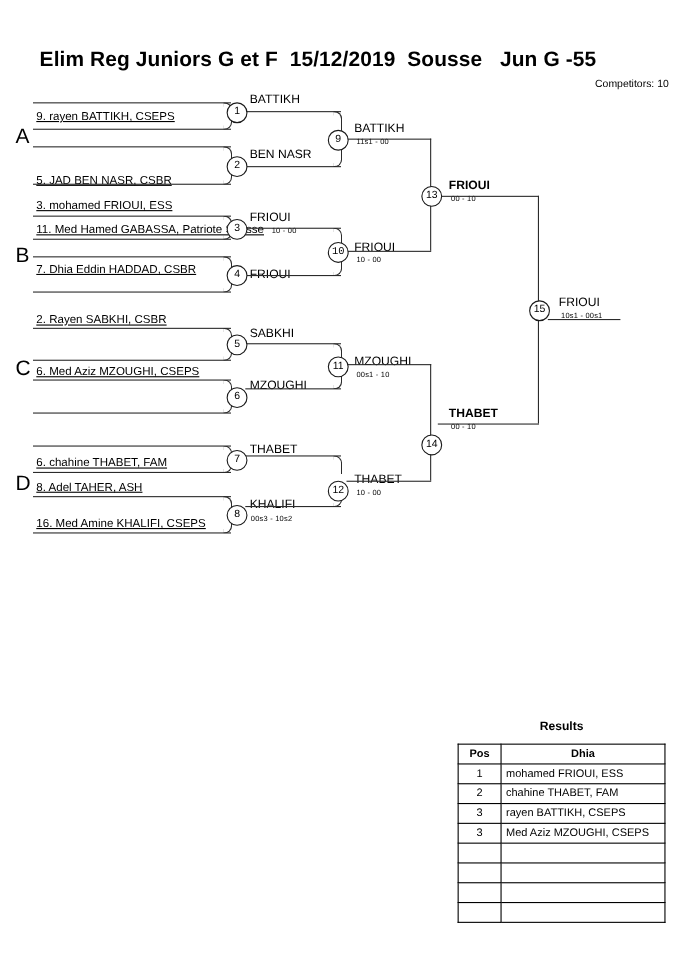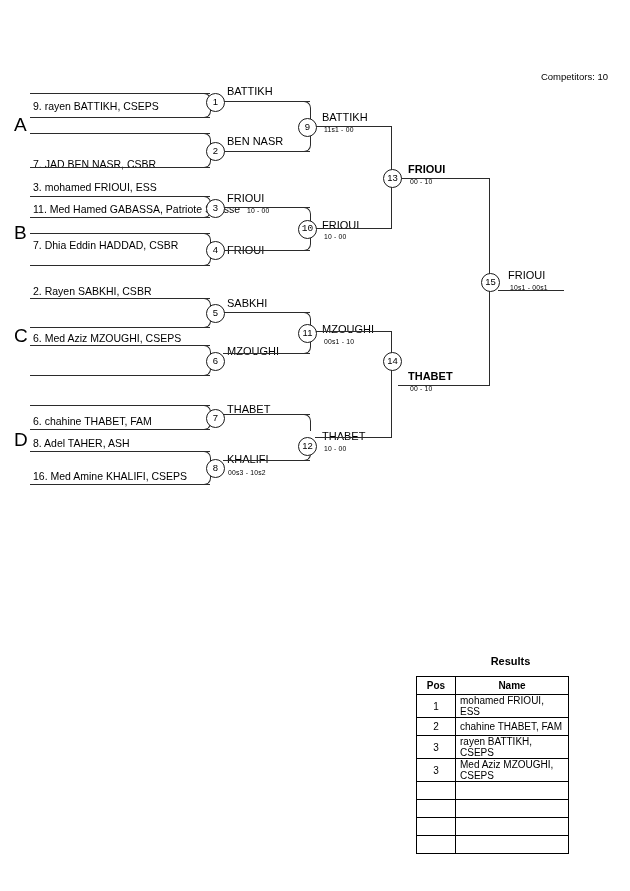--- a/index.html
+++ b/index.html
@@ -81,20 +81,21 @@
     line-height: 15px;
     text-align: center;
     z-index: 5;
   }
 
   
   .plabel {
     position: absolute;
     font-size: 10.5px;
     white-space: nowrap;
+    text-decoration: underline;
   }
   .wlabel {
     position: absolute;
     font-size: 11px;
     white-space: nowrap;
   }
   .wlabel.bold { font-weight: bold; }
   .score {
     position: absolute;
     font-size: 6.8px;
@@ -114,21 +115,21 @@
     top: 655px;
     width: 189px;
     text-align: center;
     font-size: 11px;
     font-weight: bold;
   }
   table.results {
     position: absolute;
     left: 416px;
     top: 676px;
-    width: 153px;
+    width: 189px;
     border-collapse: collapse;
     border: 1.6px solid #000;
     background: #fff;
   }
   table.results th, table.results td {
     border: 1px solid #000;
     height: 17px;
     font-size: 10px;
     font-weight: normal;
     padding: 0 4px;
@@ -143,38 +144,39 @@
   }
   table.results td.name {
     text-align: left;
   }
 </style>
 </head>
 <body>
 
 <div id="page">
 
+  <div class="title">Elim Reg Juniors G et F  15/12/2019  Sousse   Jun G -55</div>
   <div class="competitors">Competitors: 10</div>
 
   <div class="seclabel" style="left:14px; top:114px;">A</div>
   <div class="seclabel" style="left:14px; top:222px;">B</div>
   <div class="seclabel" style="left:14px; top:325px;">C</div>
   <div class="seclabel" style="left:14px; top:429px;">D</div>
 
   <div class="hline" style="left:30px; top:93px; width:180px;"></div>
   <div class="plabel" style="left:33px; top:100px;">9. rayen BATTIKH, CSEPS</div>
   <div class="hline" style="left:30px; top:117px; width:180px;"></div>
   <div class="elbow down" style="left:203px; top:93px; width:7px; height:9px;"></div>
   <div class="elbow up" style="left:203px; top:108px; width:7px; height:9px;"></div>
   <div class="mnum" style="left:206px; top:93px;">1</div>
   <div class="wlabel" style="left:227px; top:85px;">BATTIKH</div>
   <div class="score" style="left:228px; top:99px;"></div>
 
   <div class="hline" style="left:30px; top:133px; width:180px;"></div>
-  <div class="plabel" style="left:33px; top:158px;">7. JAD BEN NASR, CSBR</div>
+  <div class="plabel" style="left:33px; top:158px;">5. JAD BEN NASR, CSBR</div>
   <div class="hline" style="left:30px; top:167px; width:180px;"></div>
   <div class="elbow down" style="left:203px; top:133px; width:7px; height:17px;"></div>
   <div class="elbow up" style="left:203px; top:150px; width:7px; height:17px;"></div>
   <div class="mnum" style="left:206px; top:142px;">2</div>
   <div class="wlabel" style="left:227px; top:135px;">BEN NASR</div>
   <div class="score" style="left:228px; top:149px;"></div>
 
   <div class="hline" style="left:30px; top:196px; width:180px;"></div>
   <div class="plabel" style="left:33px; top:181px;">3. mohamed FRIOUI, ESS</div>
   <div class="hline" style="left:30px; top:217px; width:180px;"></div>
@@ -266,38 +268,38 @@
   <div class="hline" style="left:315px; top:126px; width:77px;"></div>
   <div class="hline" style="left:315px; top:228px; width:77px;"></div>
   <div class="vline" style="left:391px; top:126px; height:102px;"></div>
   <div class="mnum" style="left:383px; top:169px;">13</div>
   <div class="wlabel bold" style="left:408px; top:163px;">FRIOUI</div>
   <div class="score" style="left:410px; top:178px;">00 - 10</div>
 
   <div class="hline" style="left:315px; top:331px; width:77px;"></div>
   <div class="hline" style="left:315px; top:437px; width:77px;"></div>
   <div class="vline" style="left:391px; top:331px; height:106px;"></div>
-  <div class="mnum" style="left:383px; top:352px;">14</div>
+  <div class="mnum" style="left:383px; top:395px;">14</div>
   <div class="wlabel bold" style="left:408px; top:370px;">THABET</div>
   <div class="score" style="left:410px; top:385px;">00 - 10</div>
 
   <div class="hline" style="left:398px; top:178px; width:92px;"></div>
   <div class="hline" style="left:398px; top:385px; width:92px;"></div>
   <div class="vline" style="left:489px; top:178px; height:207px;"></div>
   <div class="mnum" style="left:481px; top:273px;">15</div>
   <div class="hline" style="left:498px; top:290px; width:66px;"></div>
   <div class="wlabel" style="left:508px; top:269px;">FRIOUI</div>
   <div class="score" style="left:510px; top:284px;">10s1 - 00s1</div>
 
   <div class="results-title">Results</div>
   <table class="results">
     <thead>
       <tr>
         <th>Pos</th>
-        <th>Name</th>
+        <th>Dhia</th>
       </tr>
     </thead>
     <tbody>
       <tr>
         <td class="pos">1</td>
         <td class="name">mohamed FRIOUI, ESS</td>
       </tr>
       <tr>
         <td class="pos">2</td>
         <td class="name">chahine THABET, FAM</td>

